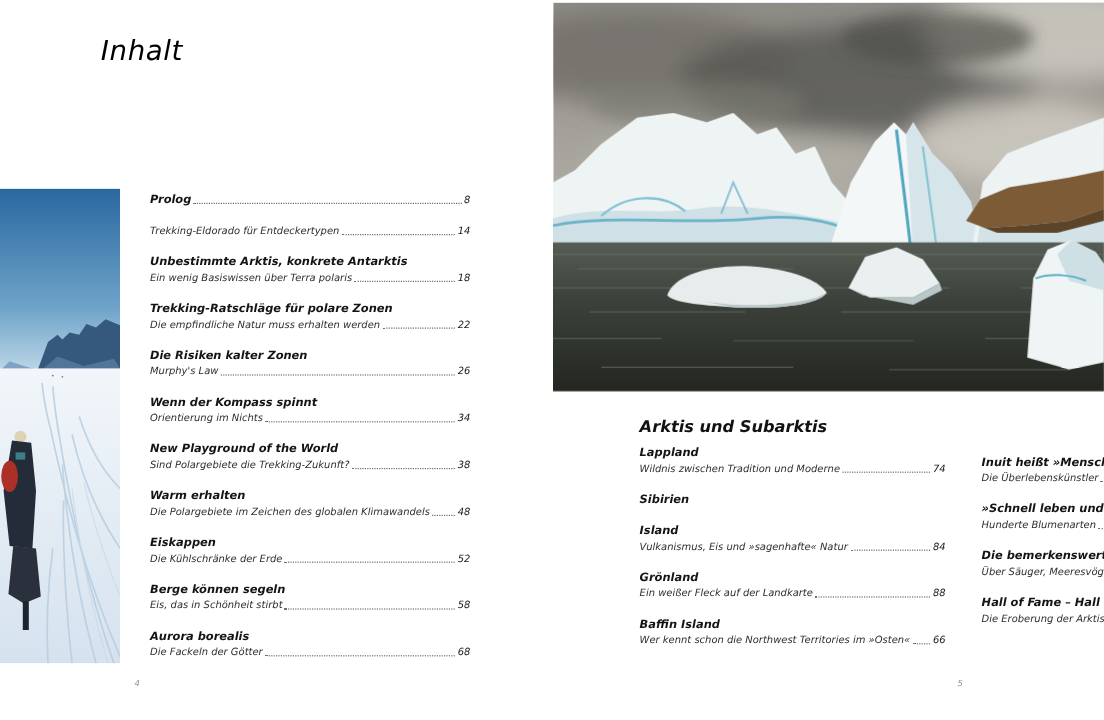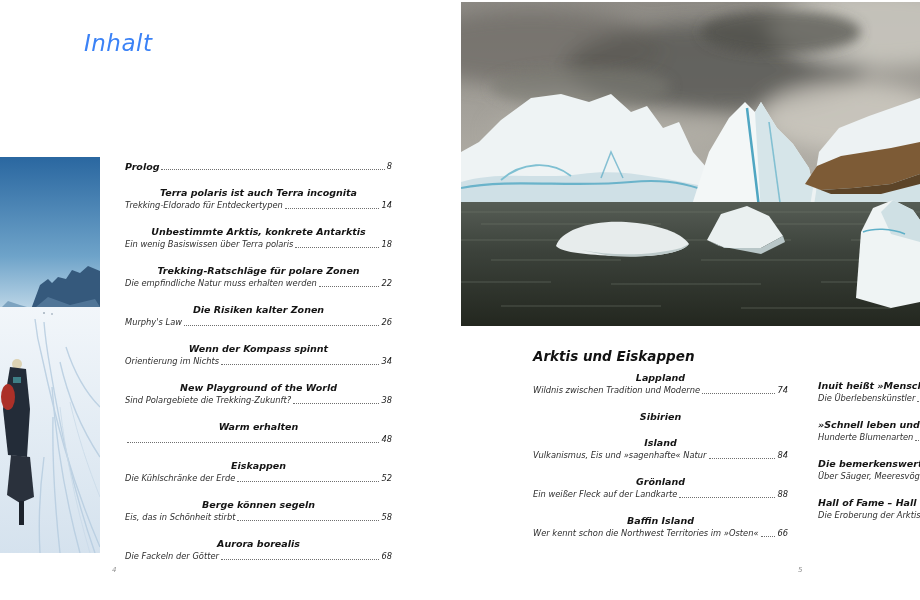--- a/index.html
+++ b/index.html
@@ -1,32 +1,32 @@
 <!DOCTYPE html>
 <html><head>
 <meta charset="utf-8">
 <style>
   html,body{margin:0;padding:0;background:#fff;}
   #canvas{position:relative;width:920px;height:600px;background:#ffffff;overflow:hidden;
           font-family:"DejaVu Sans", sans-serif;}
   
   .inhalt{position:absolute;left:84px;top:30px;font-size:23px;font-style:italic;
-          color:#3b82f6;letter-spacing:.5px;}
+          color:#000000;letter-spacing:.5px;}
   .section-heading{position:absolute;left:533px;top:348px;font-size:13.5px;font-weight:bold;
           font-style:italic;color:#121212;}
   
   .photo{position:absolute;overflow:hidden;}
   #photo-left{left:0;top:157px;width:100px;height:396px;}
   #photo-right{left:461px;top:2px;width:459px;height:324px;}
   
   .toc-col{position:absolute;}
   #toc-left{left:125px;top:160px;width:267px;}
   #toc-mid{left:533px;top:371px;width:255px;}
   #toc-right{left:818px;top:379px;width:102px;overflow:hidden;}
-  .toc-entry{margin-bottom:13px;text-align:center;}
+  .toc-entry{margin-bottom:13px;}
   .toc-title{font-size:9.5px;font-weight:bold;font-style:italic;color:#141414;
              line-height:13px;white-space:nowrap;}
   .toc-sub{font-size:8.3px;font-style:italic;color:#2e2e2e;line-height:13px;white-space:nowrap;}
   .toc-row{display:flex;align-items:flex-end;line-height:13px;}
   .leader{flex:1 1 auto;min-width:4px;border-bottom:1px dotted #6f6f6f;margin:0 2px 3px 2px;}
   .toc-page{font-size:8.3px;font-style:italic;color:#1b1b1b;}
   
   .folio{position:absolute;font-size:7px;color:#8e8e8e;font-style:italic;}
   #folio-left{left:112px;top:566px;}
   #folio-right{left:798px;top:566px;}
@@ -144,32 +144,31 @@
       <path d="M120,248 C150,254 190,254 220,246 L228,242 C220,252 190,256 150,254 Z" fill="#bcc9c9"></path>
       <polygon points="246,238 260,212 286,204 308,214 322,234 300,246 264,246" fill="#eaf0f0"></polygon>
       <polygon points="322,234 300,246 264,246 246,238 258,244 300,252 324,240" fill="#b9c7c8"></polygon>
       <polygon points="395,296 400,230 412,206 432,198 452,208 459,218 459,300 430,306" fill="#eff4f4"></polygon>
       <polygon points="420,210 432,198 452,208 459,218 459,240 430,232" fill="#cfe0e4"></polygon>
       <path d="M402,230 C412,226 430,226 444,232" stroke="#5fb0c8" stroke-width="1.6" fill="none"></path>
     </svg>
   </div>
 
   <div class="inhalt">Inhalt</div>
-  <div class="section-heading">Arktis und Eiskappen</div>
+  <div class="section-heading">Arktis und Subarktis</div>
 
   <div class="toc-col" id="toc-left">
       <div class="toc-entry">
         <div class="toc-row">
           <span class="toc-title">Prolog</span>
           <span class="leader"></span>
           <span class="toc-page">8</span>
         </div>
       </div>
       <div class="toc-entry">
-        <div class="toc-title">Terra polaris ist auch Terra incognita</div>
         <div class="toc-row">
           <span class="toc-sub">Trekking-Eldorado für Entdeckertypen</span>
           <span class="leader"></span>
           <span class="toc-page">14</span>
         </div>
       </div>
       <div class="toc-entry">
         <div class="toc-title">Unbestimmte Arktis, konkrete Antarktis</div>
         <div class="toc-row">
           <span class="toc-sub">Ein wenig Basiswissen über Terra polaris</span>
@@ -205,20 +204,21 @@
         <div class="toc-title">New Playground of the World</div>
         <div class="toc-row">
           <span class="toc-sub">Sind Polargebiete die Trekking-Zukunft?</span>
           <span class="leader"></span>
           <span class="toc-page">38</span>
         </div>
       </div>
       <div class="toc-entry">
         <div class="toc-title">Warm erhalten</div>
         <div class="toc-row">
+          <span class="toc-sub">Die Polargebiete im Zeichen des globalen Klimawandels</span>
           <span class="leader"></span>
           <span class="toc-page">48</span>
         </div>
       </div>
       <div class="toc-entry">
         <div class="toc-title">Eiskappen</div>
         <div class="toc-row">
           <span class="toc-sub">Die Kühlschränke der Erde</span>
           <span class="leader"></span>
           <span class="toc-page">52</span>

